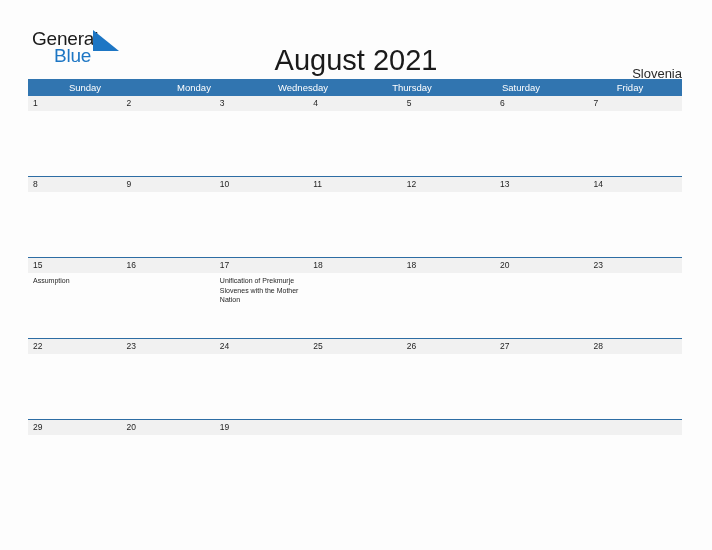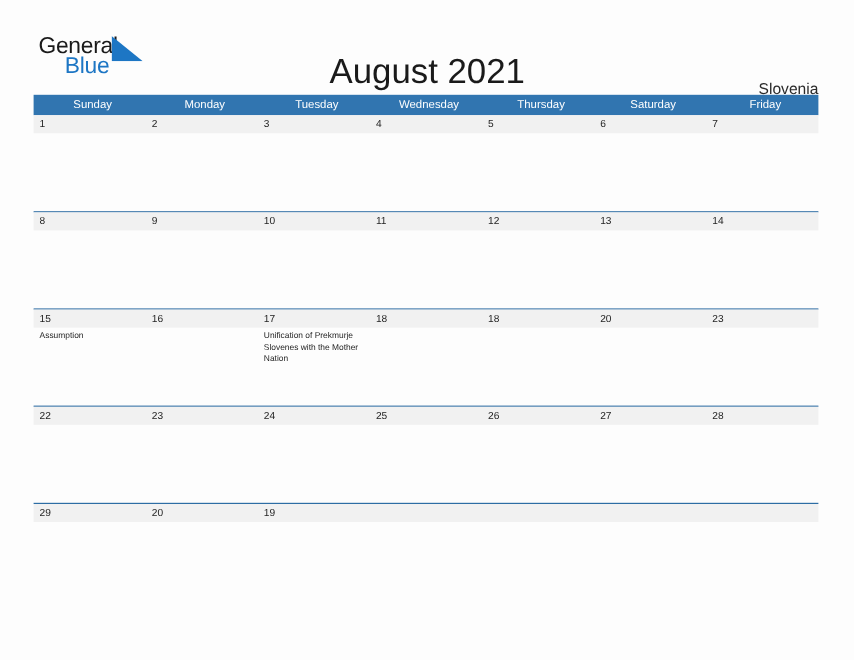--- a/index.html
+++ b/index.html
@@ -159,21 +159,20 @@
   <div class="cal-title">August 2021</div>
 
   <div class="cal-region">Slovenia</div>
 </div>
 
 <div class="calendar">
 
   <div class="weekday-header">
     <div class="weekday-cell">Sunday</div>
     <div class="weekday-cell">Monday</div>
-    <div class="weekday-cell">Tuesday</div>
     <div class="weekday-cell">Wednesday</div>
     <div class="weekday-cell">Thursday</div>
     <div class="weekday-cell">Saturday</div>
     <div class="weekday-cell">Friday</div>
   </div>
 
   <div class="week-row first">
 
     <div class="date-band">
       <div class="date-num">1</div>

